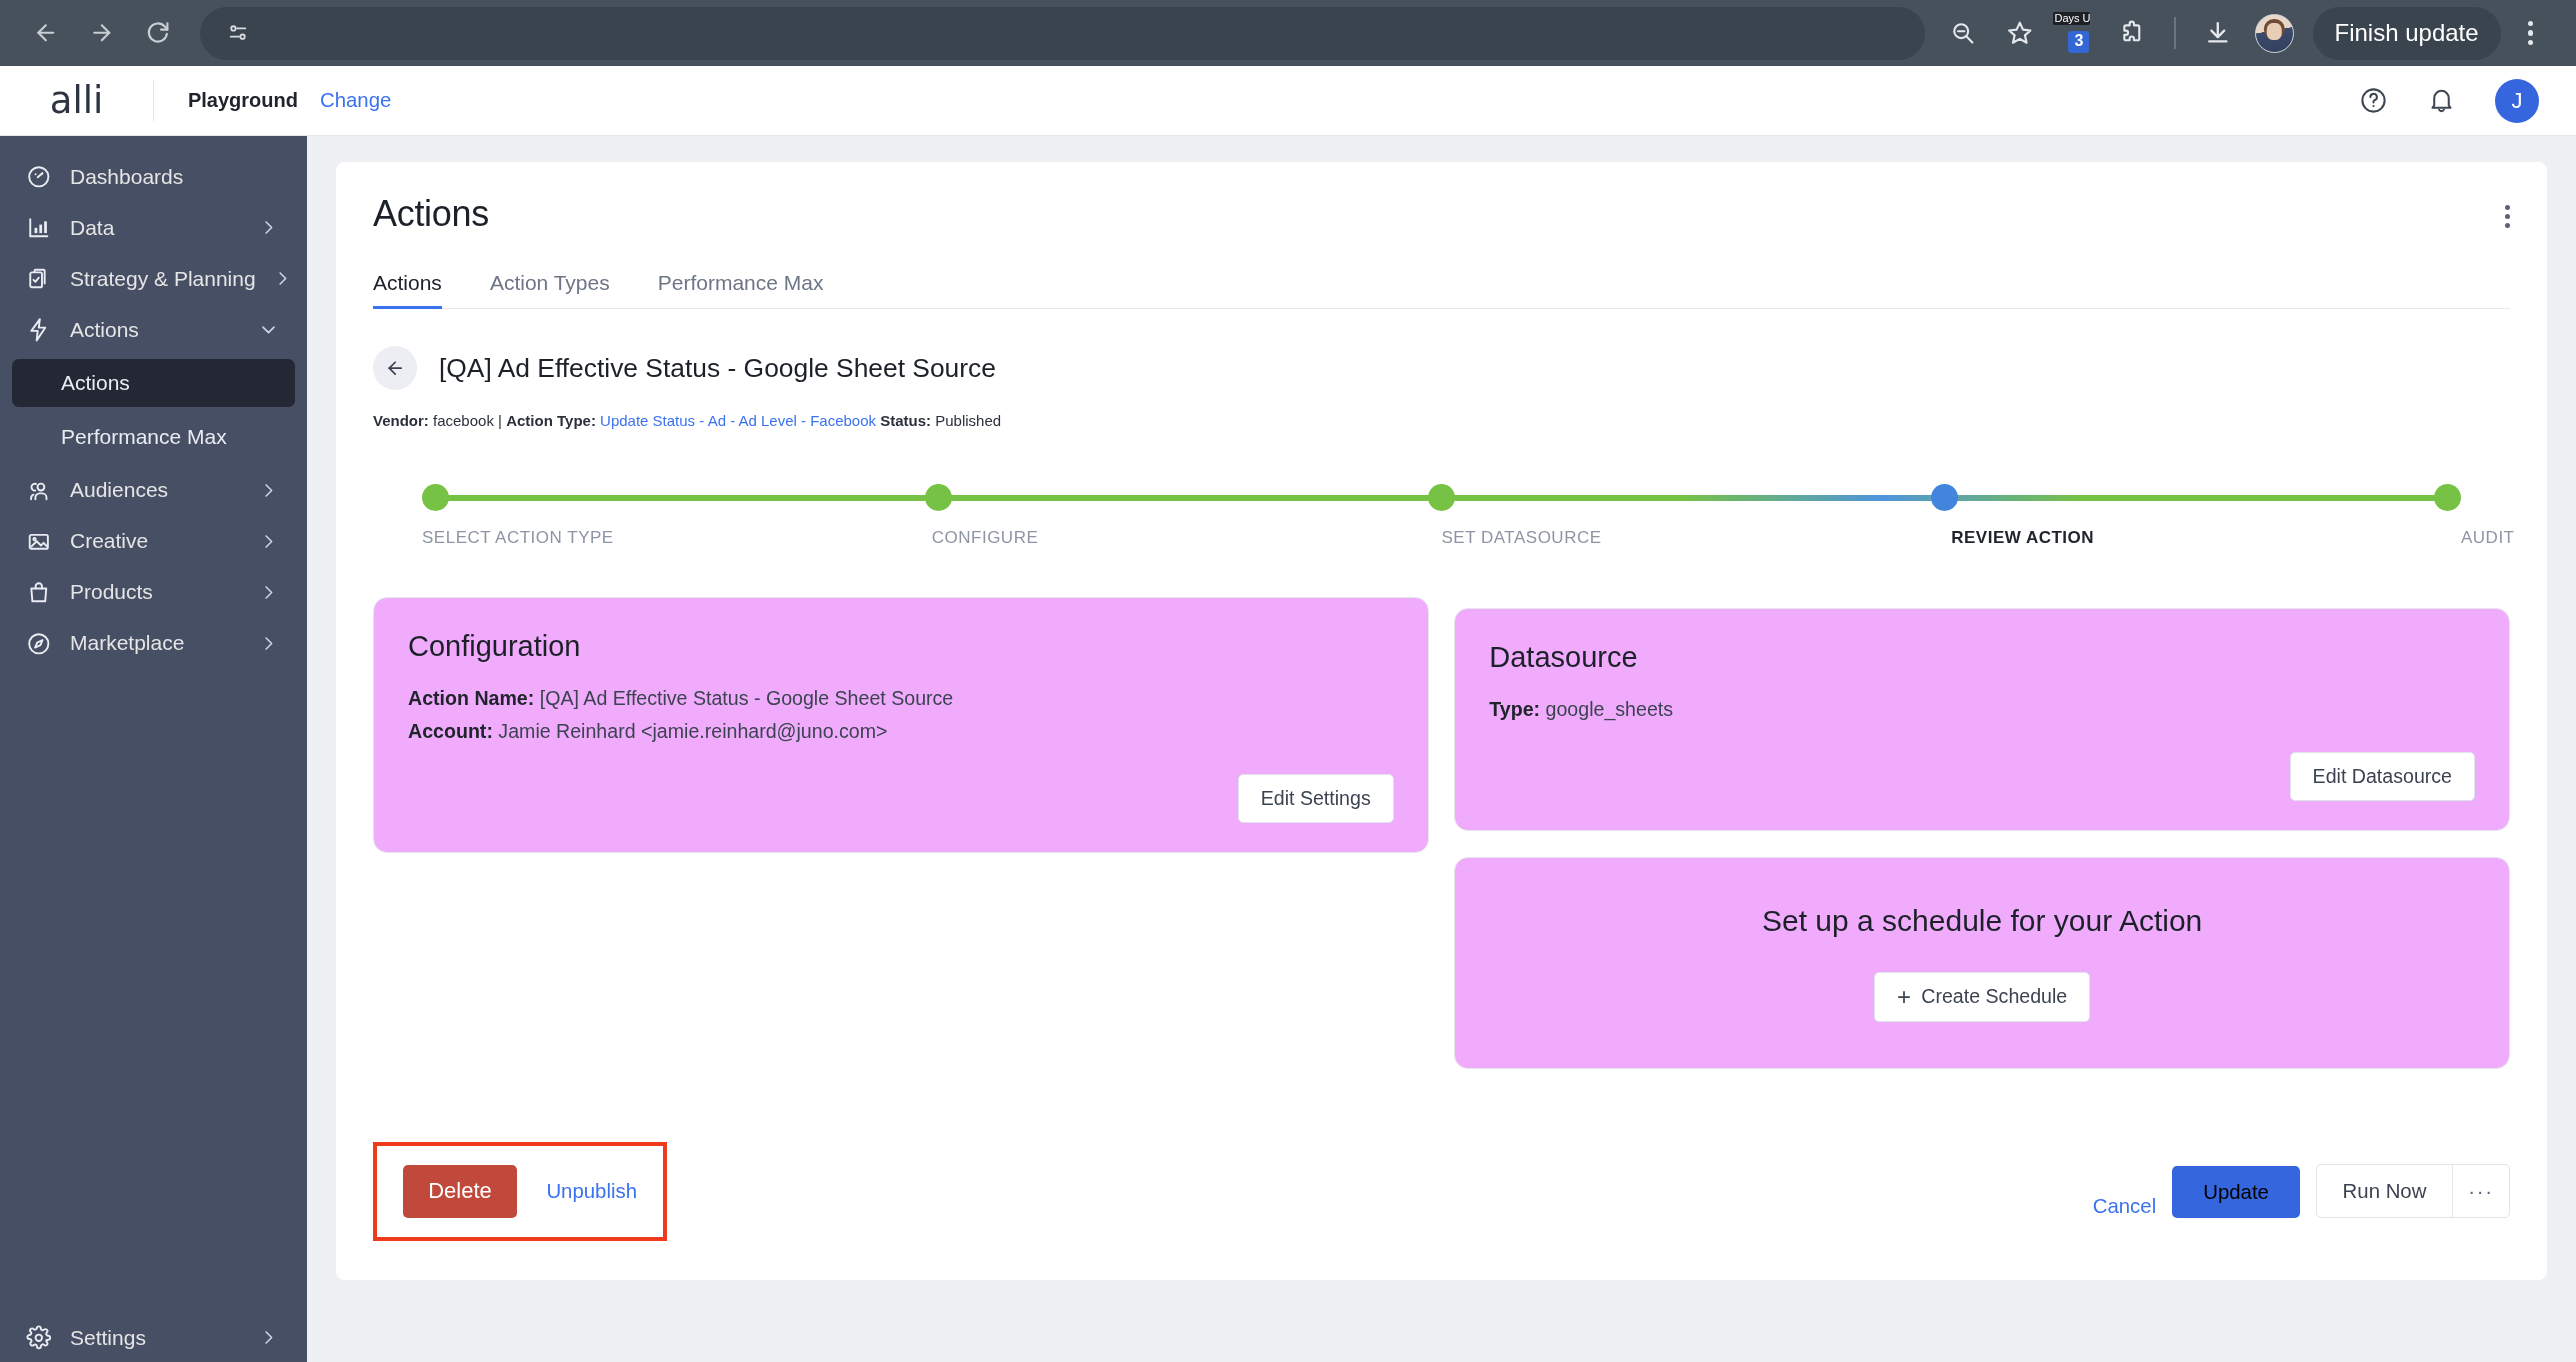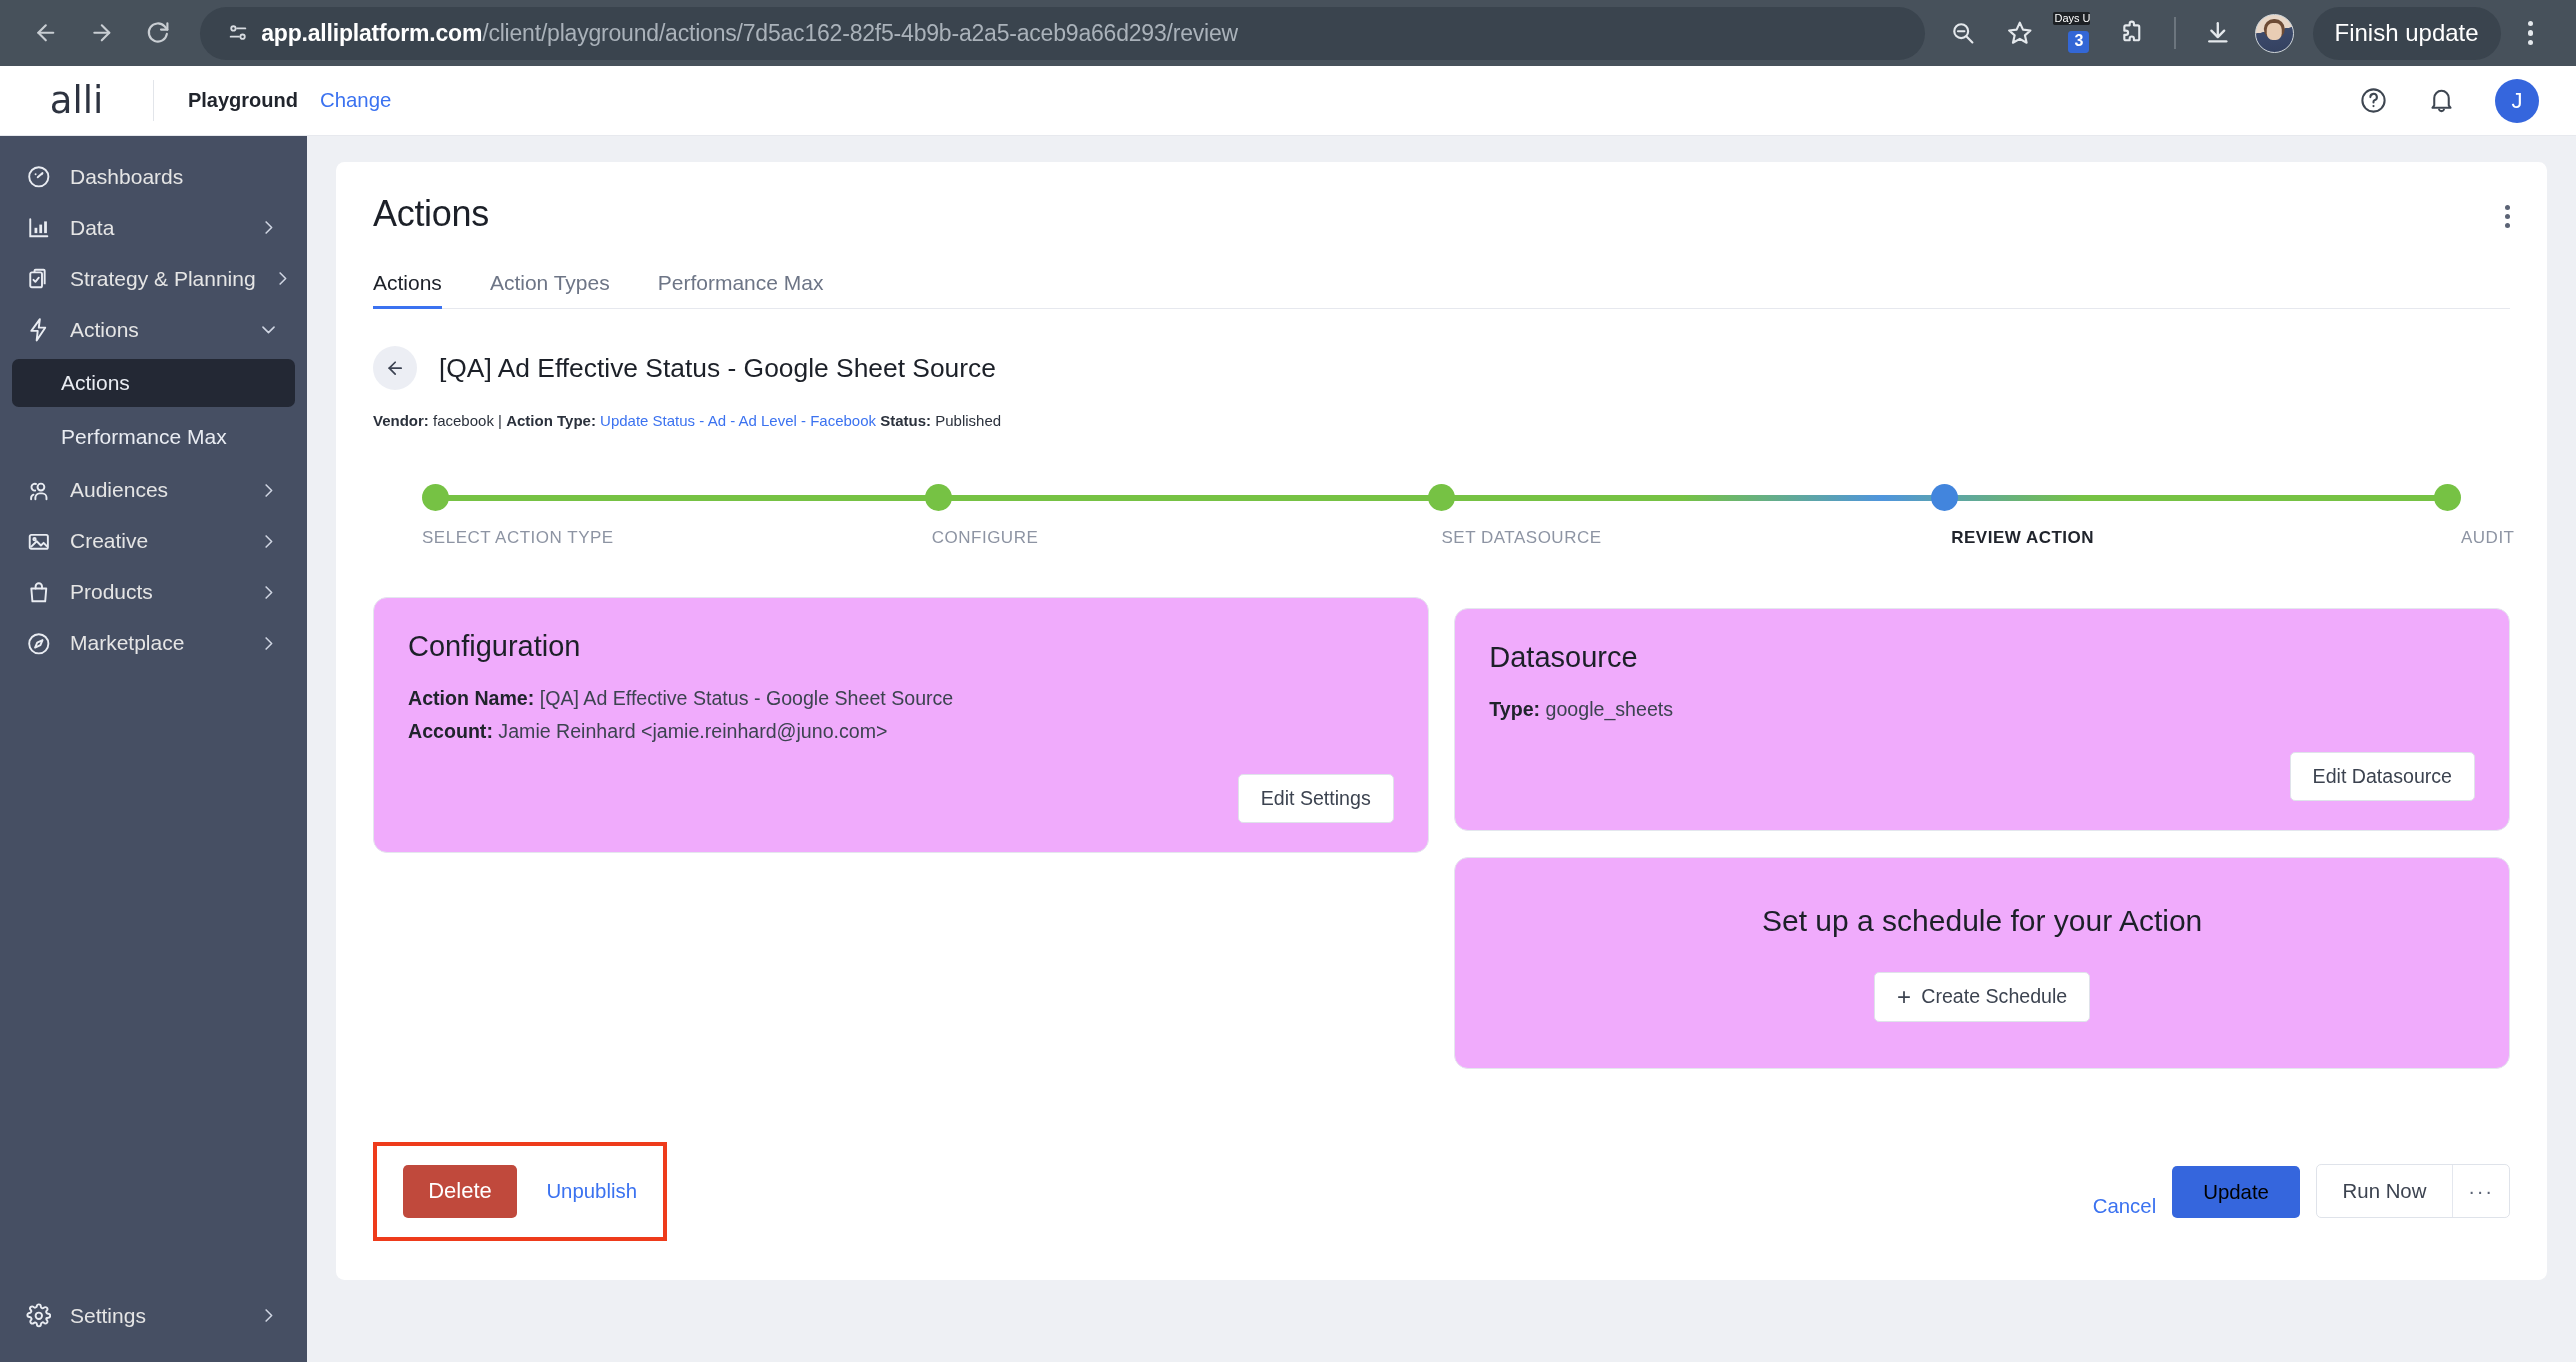--- a/index.html
+++ b/index.html
@@ -178,21 +178,21 @@
     height: 48px;
     display:flex; align-items:center;
     margin: 3.4px 12px;
     padding-left: 49px;
     font-size: 21px;
     color:#e9ecf2;
     border-radius: 6.8px;
   }
   .nav-sub.active { background:#232834; }
   .sidebar-spacer { flex: 1 1 auto; }
-  .sidebar-bottom { padding-bottom: 22px; }
+  .sidebar-bottom { }
 
   
   .main {
     flex: 1 1 auto;
     background: #eef0f4;
     padding: 25.6px 29px 0 29px;
     overflow: hidden;
   }
   .card-root {
     background:#fff;
@@ -317,21 +317,20 @@
 
   <div class="url-pill">
     <div class="url-icon">
       <svg width="22" height="22" viewBox="0 0 24 24" fill="none" stroke="currentColor" stroke-width="2" stroke-linecap="round">
           <circle cx="7" cy="7" r="2.4"></circle>
           <line x1="11" y1="7" x2="20" y2="7"></line>
           <circle cx="17" cy="16" r="2.4"></circle>
           <line x1="4" y1="16" x2="13" y2="16"></line>
         </svg>
     </div>
-    <div class="url-text"><b>app.alliplatform.com</b><span>/client/playground/actions/7d5ac162-82f5-4b9b-a2a5-aceb9a66d293/review</span></div>
   </div>
 
   <div class="chrome-icon">
     <svg width="25.6" height="25.6" viewBox="0 0 24 24" fill="none" stroke="currentColor" stroke-width="2" stroke-linecap="round">
         <circle cx="10.5" cy="10.5" r="6.5"></circle>
         <line x1="15.5" y1="15.5" x2="21" y2="21"></line>
         <line x1="7.5" y1="10.5" x2="13.5" y2="10.5"></line>
       </svg>
   </div>
   <div class="chrome-icon">

